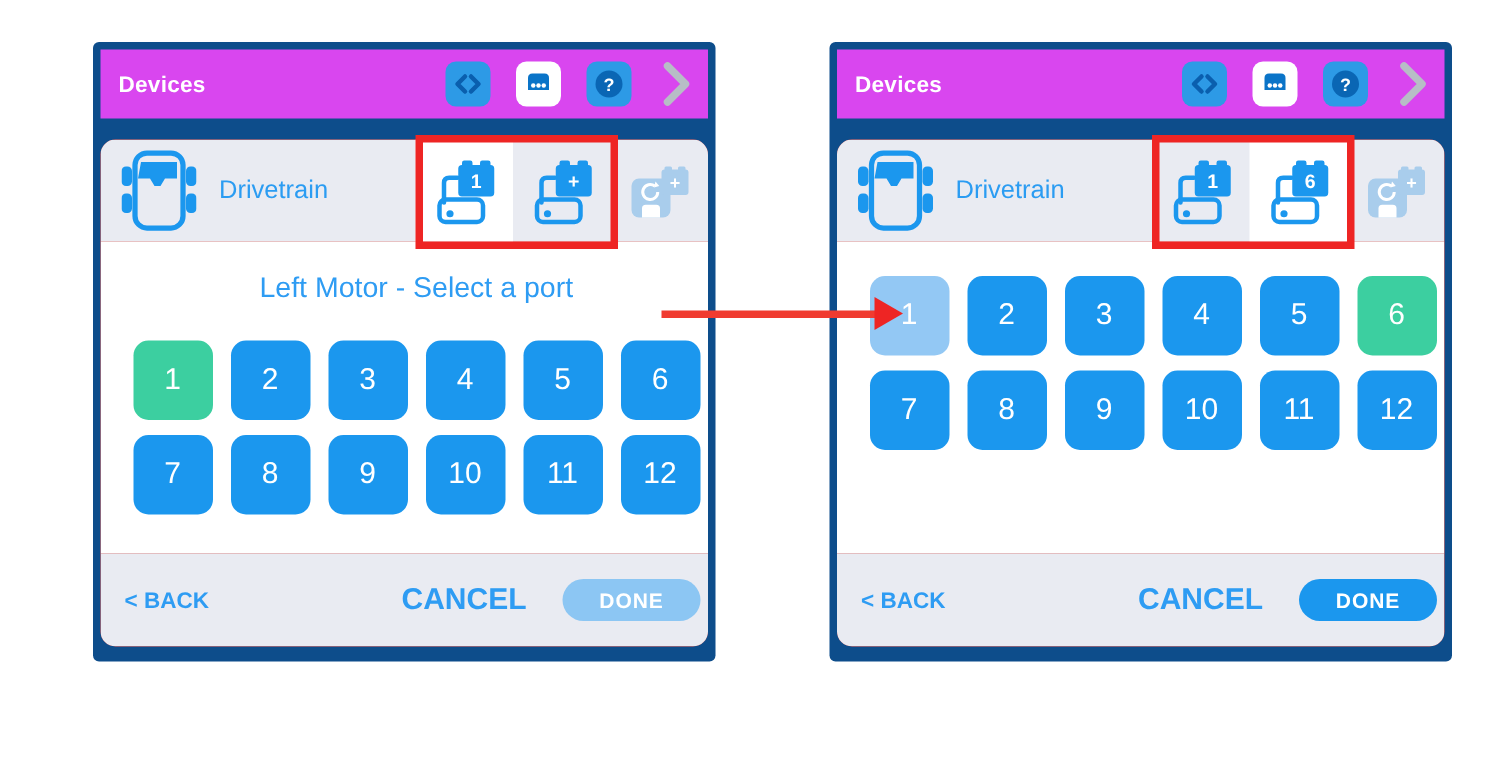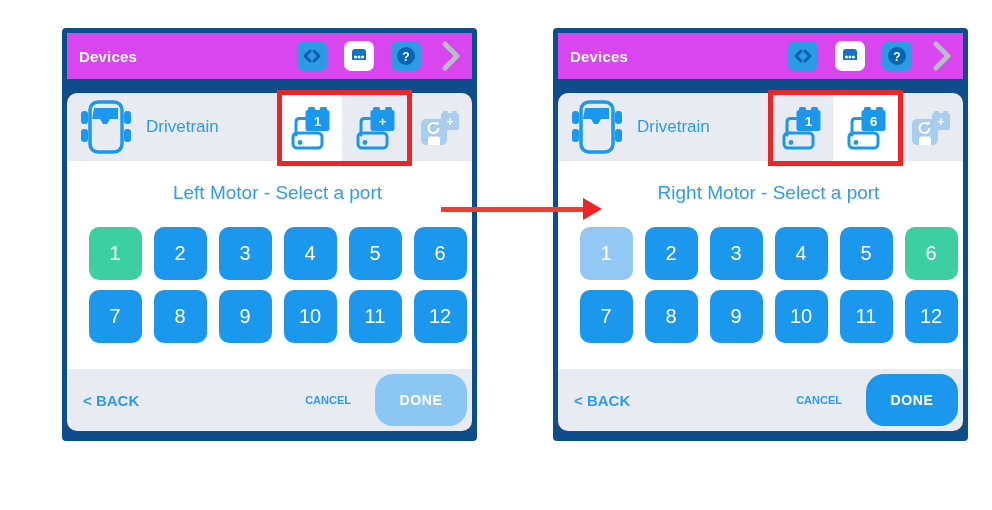--- a/index.html
+++ b/index.html
@@ -54,23 +54,23 @@
     cursor:pointer;
   }
   .port.selected{background:#3ccfa0;}
   .port.disabled{background:#93c8f4;}
   
   .footer{
     height:62px;background:#e9ebf2;display:flex;align-items:center;
     padding:0 5px 0 16px;flex:0 0 auto;
   }
   .f-back{color:#2e9cf3;font-size:15px;font-weight:600;cursor:pointer;}
-  .f-cancel{margin-left:auto;margin-right:24px;color:#2e9cf3;font-size:11px;font-weight:600;cursor:pointer;}
+  .f-cancel{margin-left:auto;margin-right:24px;color:#2e9cf3;font-size:20px;font-weight:600;cursor:pointer;}
   .f-done{
-    width:92px;height:52px;border-radius:18px;border:none;background:#8cc6f3;
+    width:92px;height:28px;border-radius:18px;border:none;background:#8cc6f3;
     color:#ffffff;font-family:"Liberation Sans",sans-serif;font-size:14px;font-weight:700;
     letter-spacing:.6px;cursor:pointer;display:flex;align-items:center;justify-content:center;
   }
   .f-done.enabled{background:#1b97ee;}
   
   .hl-box{
     position:absolute;top:90px;width:125px;height:66px;border:5px solid #ee2524;
     pointer-events:none;
   }
   .hl-box.b1{left:277px;}
@@ -270,21 +270,20 @@
               <path d="M10 41 v-6 q0-2.5 2.5-2.5 h7 q2.5 0 2.5 2.5 v6 z" fill="#ffffff"></path>
               <rect x="25" y="7" width="5" height="5" rx="1" fill="#a9cdec"></rect>
               <rect x="34" y="7" width="5" height="5" rx="1" fill="#a9cdec"></rect>
               <rect x="23" y="9" width="18" height="17" rx="2" fill="#a9cdec"></rect>
               <text x="32" y="22" text-anchor="middle" font-family="Liberation Sans, sans-serif" font-size="12" font-weight="bold" fill="#ffffff">+</text>
             </svg>
           </span>
         </span>
     </div>
     <div class="mid">
-      <div class="prompt">Right Motor - Select a port</div>
       <div class="ports">
           <div class="port-row">
             <div class="port disabled">1</div>
             <div class="port">2</div>
             <div class="port">3</div>
             <div class="port">4</div>
             <div class="port">5</div>
             <div class="port selected">6</div>
           </div>
           <div class="port-row">

